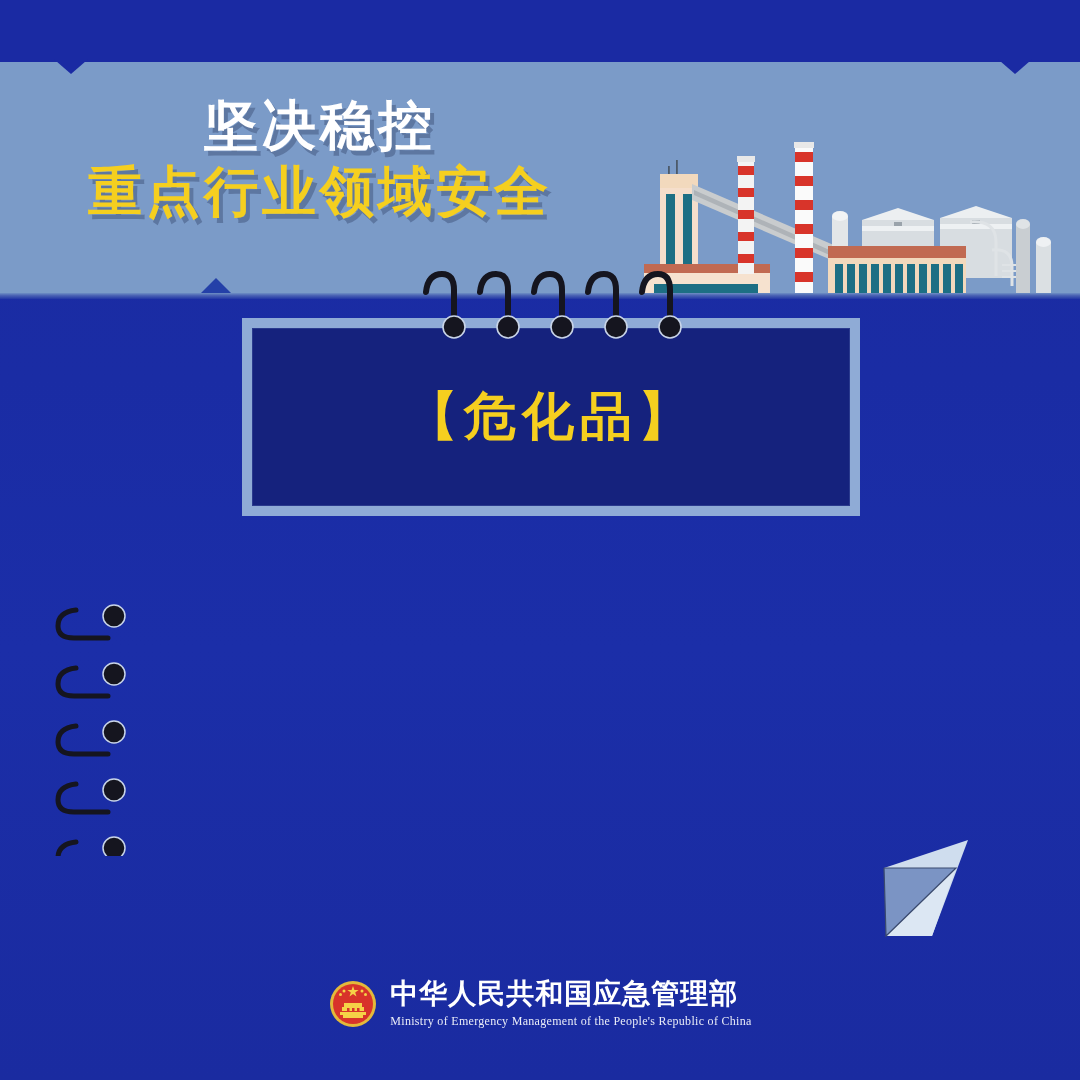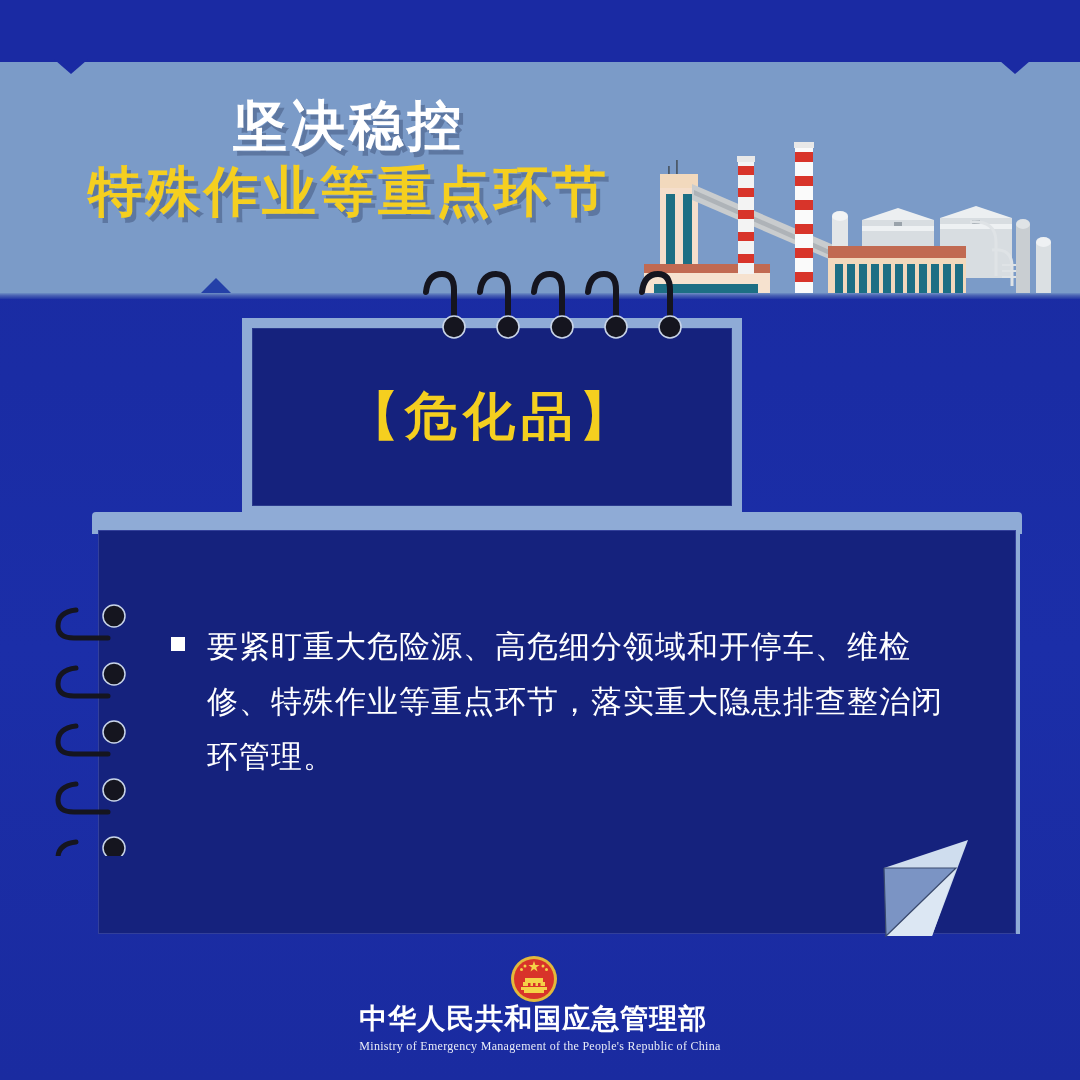--- a/index.html
+++ b/index.html
@@ -50,21 +50,21 @@
   }
   .hl2{
     font-size:54px;font-weight:bold;color:#f5cf1f;letter-spacing:4px;
     line-height:1.12;margin-top:6px;text-shadow:4px 5px 0 rgba(70,90,130,.55);
     font-family:"DejaVu Sans","Liberation Sans",sans-serif;
   }
   
   .factory{position:absolute;right:20px;top:58px;width:420px;height:242px;z-index:7;}
   
   .title-card{
-    position:absolute;left:242px;top:318px;width:500px;height:198px;z-index:10;
+    position:absolute;left:242px;top:318px;width:618px;height:198px;z-index:10;
     background:#8fabd6;
     padding:11px;box-sizing:border-box;
   }
   .title-card-inner{
     width:100%;height:100%;background:#15227d;
     display:flex;align-items:center;justify-content:center;
     outline:1px solid #2a3a8e;
   }
   .title-text{
     color:#f5cf1f;font-size:52px;font-weight:bold;letter-spacing:6px;
@@ -99,21 +99,21 @@
   
   .fold{
     position:absolute;left:838px;top:840px;width:130px;height:100px;z-index:11;
   }
   
   .rings-top{position:absolute;left:410px;top:268px;width:280px;height:80px;z-index:12;}
   .rings-left{position:absolute;left:52px;top:596px;width:100px;height:260px;z-index:12;}
   
   .footer{
     position:absolute;left:0;top:968px;width:1080px;height:72px;z-index:14;
-    display:flex;align-items:center;justify-content:center;flex-direction:column;
+    display:flex;align-items:center;justify-content:center;
   }
   .emblem{width:50px;height:50px;margin-right:12px;flex:0 0 auto;}
   .footer-txt{display:flex;flex-direction:column;justify-content:center;}
   .footer-cn{
     color:#ffffff;font-size:28px;font-weight:bold;letter-spacing:1px;line-height:1.1;
     font-family:"DejaVu Sans","Liberation Sans",sans-serif;
   }
   .footer-en{
     color:#e9ecf7;font-size:12px;letter-spacing:.3px;margin-top:4px;
     font-family:"Liberation Serif","DejaVu Serif",serif;
@@ -216,39 +216,29 @@
         <rect x="318" y="198" width="18" height="12"></rect>
       </g>
     </svg>
   </div>
 
   <div class="bottom-chev"></div>
   <div class="panel-edge"></div>
 
   <div class="headline">
     <div class="hl1">坚决稳控</div>
-    <div class="hl2">特殊作业等重点环节</div>
+    <div class="hl2">重点行业领域安全</div>
   </div>
 
   <div class="title-card">
     <div class="title-card-inner">
       <span class="title-text">【危化品】</span>
     </div>
   </div>
 
-  <div class="content-card">
-    <div class="content-top"></div>
-    <div class="content-right-edge"></div>
-    <div class="content-body">
-      <div class="bullet-row">
-        <span class="bullet-sq"></span>
-        <span class="bullet-text">要紧盯重大危险源、高危细分领域和开停车、维检修、特殊作业等重点环节，落实重大隐患排查整治闭环管理。</span>
-      </div>
-    </div>
-  </div>
 
   <svg class="fold" viewBox="0 0 130 100">
     <polygon points="46,28 130,0 130,0 94,96" fill="#cfddee"></polygon>
     <polygon points="46,28 118,28 48,96" fill="#7b94c4"></polygon>
     <polygon points="48,96 94,96 118,28" fill="#dce7f3"></polygon>
     <polyline points="46,28 118,28 48,96 46,28" fill="none" stroke="#3a4a6e" stroke-width="1.2"></polyline>
   </svg>
 
   <svg class="rings-top" viewBox="0 0 280 80">
     <g fill="none" stroke="#15151f" stroke-width="6" stroke-linecap="round">

